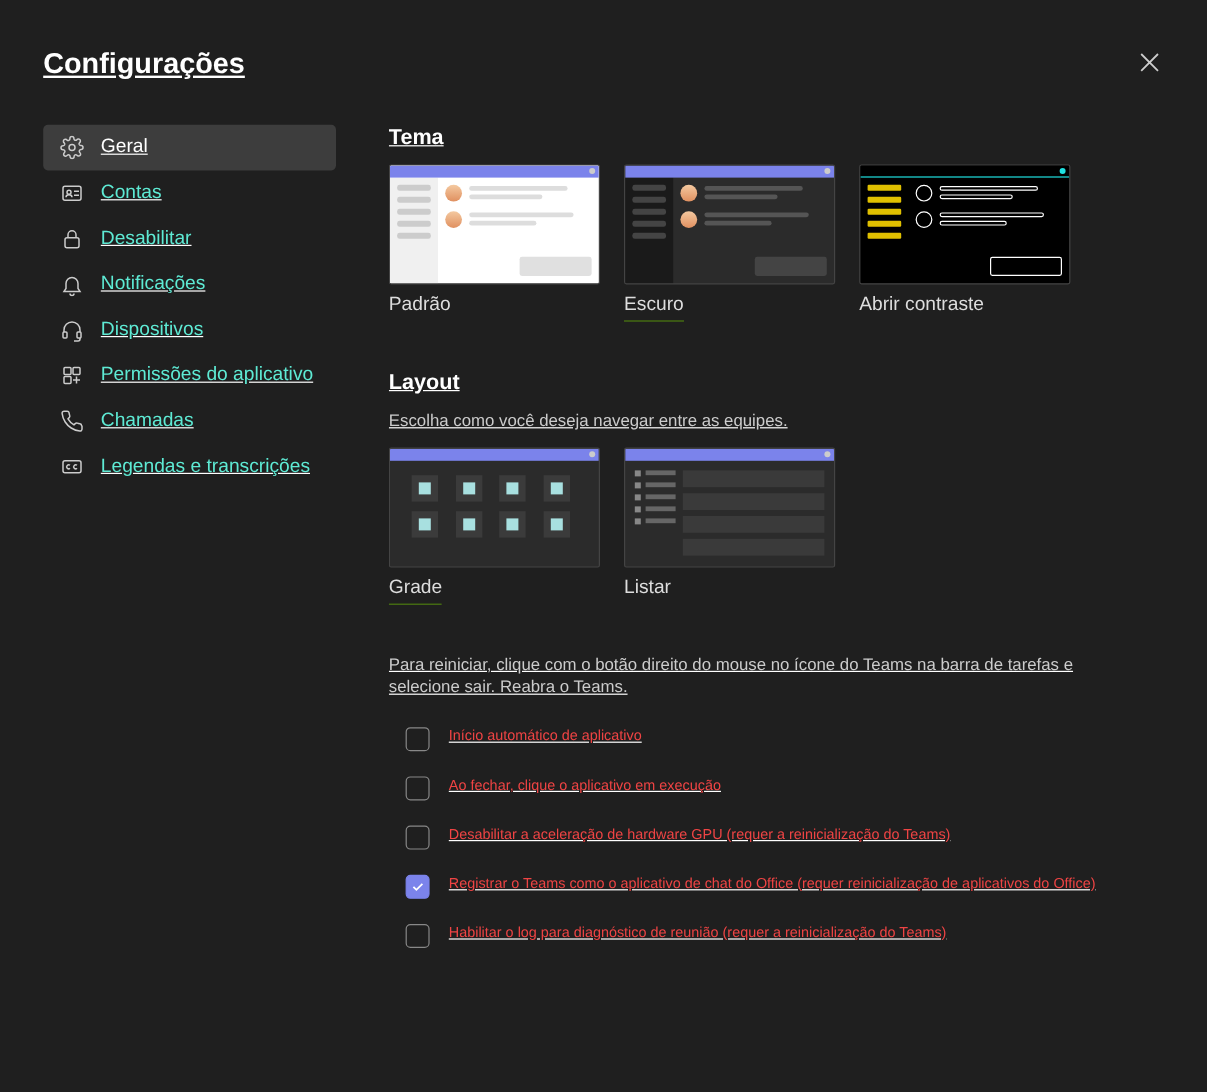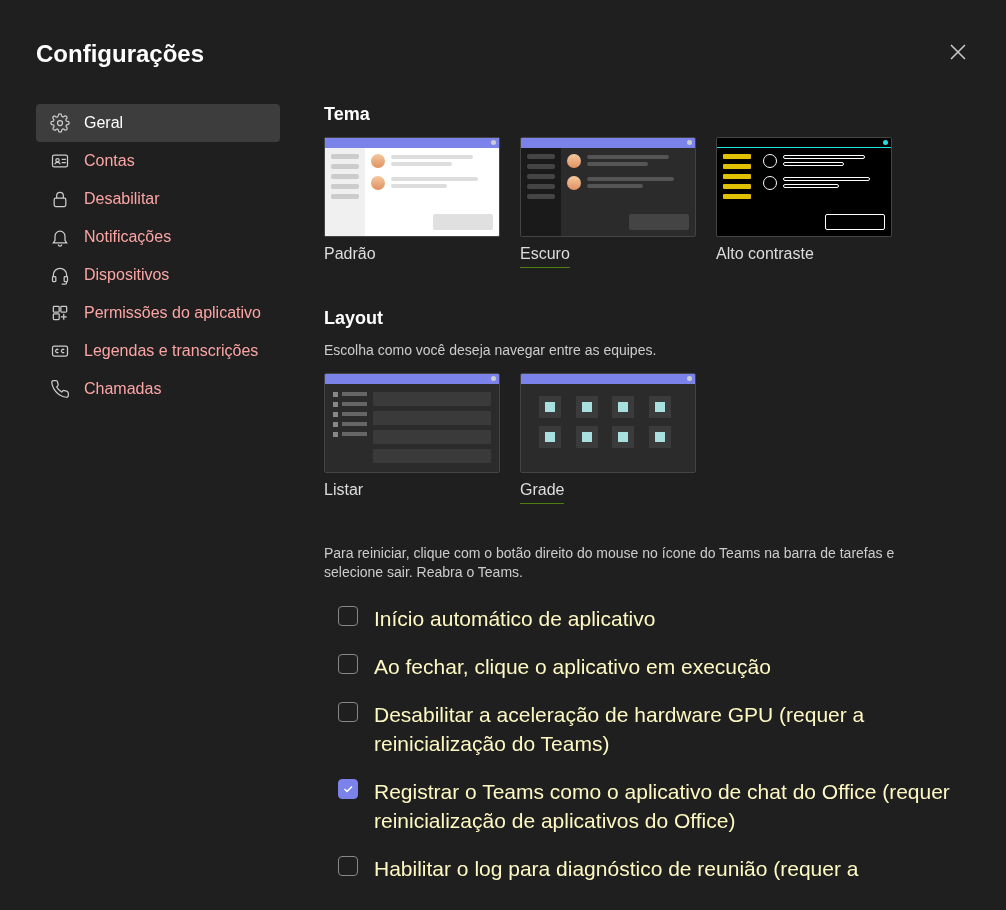--- a/index.html
+++ b/index.html
@@ -8,20 +8,21 @@
     color: #fff;
     font-family: "Segoe UI", Arial, sans-serif;
     width: 1006px;
     height: 910px;
     overflow: hidden;
   }
   .window {
     padding: 40px 36px 20px 36px;
     position: relative;
     height: 100%;
+    text-decoration: underline;
   }
   .title {
     font-size: 24px;
     font-weight: 700;
     margin-bottom: 36px;
   }
   .close-btn {
     position: absolute;
     top: 40px;
     right: 36px;
@@ -40,21 +41,21 @@
     flex-shrink: 0;
   }
   .sidebar-item {
     display: flex;
     align-items: center;
     gap: 14px;
     padding: 9px 14px;
     border-radius: 4px;
     cursor: pointer;
     font-size: 16px;
-    color: #fca5a5;
+    color: #5eead4;
   }
   .sidebar-item.selected {
     background: #3d3d3d;
     color: #fff;
   }
   .sidebar-item .icon {
     width: 20px;
     height: 20px;
     display: flex;
     align-items: center;
@@ -163,22 +164,22 @@
     justify-content:center;
     margin-top:1px;
   }
   .checkbox.checked {
     background: #7b83eb;
     border-color: #7b83eb;
   }
   .checkbox.checked svg { display:block; }
   .checkbox svg { display:none; width:12px;height:12px;}
   .checkbox-label {
-    font-size: 21px;
-    color: #fef9c3;
+    font-size: 12px;
+    color: #ef4444;
     line-height: 1.35;
   }
   .app-section .section-desc{max-width:600px;}
 </style>
 </head>
 <body>
 
 <div class="window">
   <div class="title">Configurações</div>
   <div class="close-btn">
@@ -243,33 +244,33 @@
               <rect x="13" y="4" width="7" height="7" rx="1"></rect>
               <rect x="4" y="13" width="7" height="7" rx="1"></rect>
               <path d="M16.5 13v7M13 16.5h7"></path>
             </svg>
           </span>
           <span>Permissões do aplicativo</span>
         </div>
         <div class="sidebar-item">
           <span class="icon">
             <svg viewBox="0 0 24 24" fill="none" stroke="currentColor" stroke-width="1.5">
+              <path d="M22 16.9v3a2 2 0 01-2.2 2 19.8 19.8 0 01-8.6-3.1 19.5 19.5 0 01-6-6A19.8 19.8 0 012.1 4.2 2 2 0 014.1 2h3a2 2 0 012 1.7c.1.9.3 1.8.6 2.6a2 2 0 01-.5 2.1L8 9.6a16 16 0 006 6l1.2-1.2a2 2 0 012.1-.5c.8.3 1.7.5 2.6.6a2 2 0 011.7 2z"></path>
+            </svg>
+          </span>
+          <span>Chamadas</span>
+        </div>
+        <div class="sidebar-item">
+          <span class="icon">
+            <svg viewBox="0 0 24 24" fill="none" stroke="currentColor" stroke-width="1.5">
               <rect x="3" y="6" width="18" height="12" rx="2"></rect>
               <path d="M10 10.5a2 2 0 100 3M17 10.5a2 2 0 100 3"></path>
             </svg>
           </span>
           <span>Legendas e transcrições</span>
-        </div>
-        <div class="sidebar-item">
-          <span class="icon">
-            <svg viewBox="0 0 24 24" fill="none" stroke="currentColor" stroke-width="1.5">
-              <path d="M22 16.9v3a2 2 0 01-2.2 2 19.8 19.8 0 01-8.6-3.1 19.5 19.5 0 01-6-6A19.8 19.8 0 012.1 4.2 2 2 0 014.1 2h3a2 2 0 012 1.7c.1.9.3 1.8.6 2.6a2 2 0 01-.5 2.1L8 9.6a16 16 0 006 6l1.2-1.2a2 2 0 012.1-.5c.8.3 1.7.5 2.6.6a2 2 0 011.7 2z"></path>
-            </svg>
-          </span>
-          <span>Chamadas</span>
         </div>
       </div>
 
     <div class="main">
 
       <div>
         <div class="section-heading">Tema</div>
         <div class="theme-row" id="theme-row">
             <div class="option-card"><div class="preview light">
                 <div class="col">
@@ -356,28 +357,41 @@
                         <div class="av"></div>
                         <div class="lines">
                           <div style="width:85%"></div>
                           <div style="width:55%"></div>
                         </div>
                       </div>
                       <div class="reply"></div>
                     </div>
                   </div>
                 </div>
-              </div><div class="label">Alto contraste</div></div>
+              </div><div class="label">Abrir contraste</div></div>
           </div>
       </div>
 
       <div>
         <div class="section-heading">Layout</div>
         <div class="section-desc">Escolha como você deseja navegar entre as equipes.</div>
         <div class="layout-row" id="layout-row">
+            <div class="option-card selected"><div class="preview grid">
+                <div class="titlebar"></div>
+                <div class="body">
+                  <div class="sq"></div>
+                  <div class="sq"></div>
+                  <div class="sq"></div>
+                  <div class="sq"></div>
+                  <div class="sq"></div>
+                  <div class="sq"></div>
+                  <div class="sq"></div>
+                  <div class="sq"></div>
+                </div>
+              </div><div class="label">Grade</div></div>
             <div class="option-card"><div class="preview list">
                 <div class="titlebar"></div>
                 <div class="body">
                   <div class="lcol">
                     <div class="lrow">
                       <div class="dot"></div>
                       <div class="bar"></div>
                     </div>
                     <div class="lrow">
                       <div class="dot"></div>
@@ -397,33 +411,20 @@
                     </div>
                   </div>
                   <div class="rcol">
                     <div class="block"></div>
                     <div class="block"></div>
                     <div class="block"></div>
                     <div class="block"></div>
                   </div>
                 </div>
               </div><div class="label">Listar</div></div>
-            <div class="option-card selected"><div class="preview grid">
-                <div class="titlebar"></div>
-                <div class="body">
-                  <div class="sq"></div>
-                  <div class="sq"></div>
-                  <div class="sq"></div>
-                  <div class="sq"></div>
-                  <div class="sq"></div>
-                  <div class="sq"></div>
-                  <div class="sq"></div>
-                  <div class="sq"></div>
-                </div>
-              </div><div class="label">Grade</div></div>
           </div>
       </div>
 
       <div class="app-section">
         <div class="section-desc">Para reiniciar, clique com o botão direito do mouse no ícone do Teams na barra de tarefas e selecione sair. Reabra o Teams.</div>
         <div id="app-checkboxes">
             <div class="checkbox-row">
               <div class="checkbox"></div>
               <div class="checkbox-label">Início automático de aplicativo</div>
             </div>

